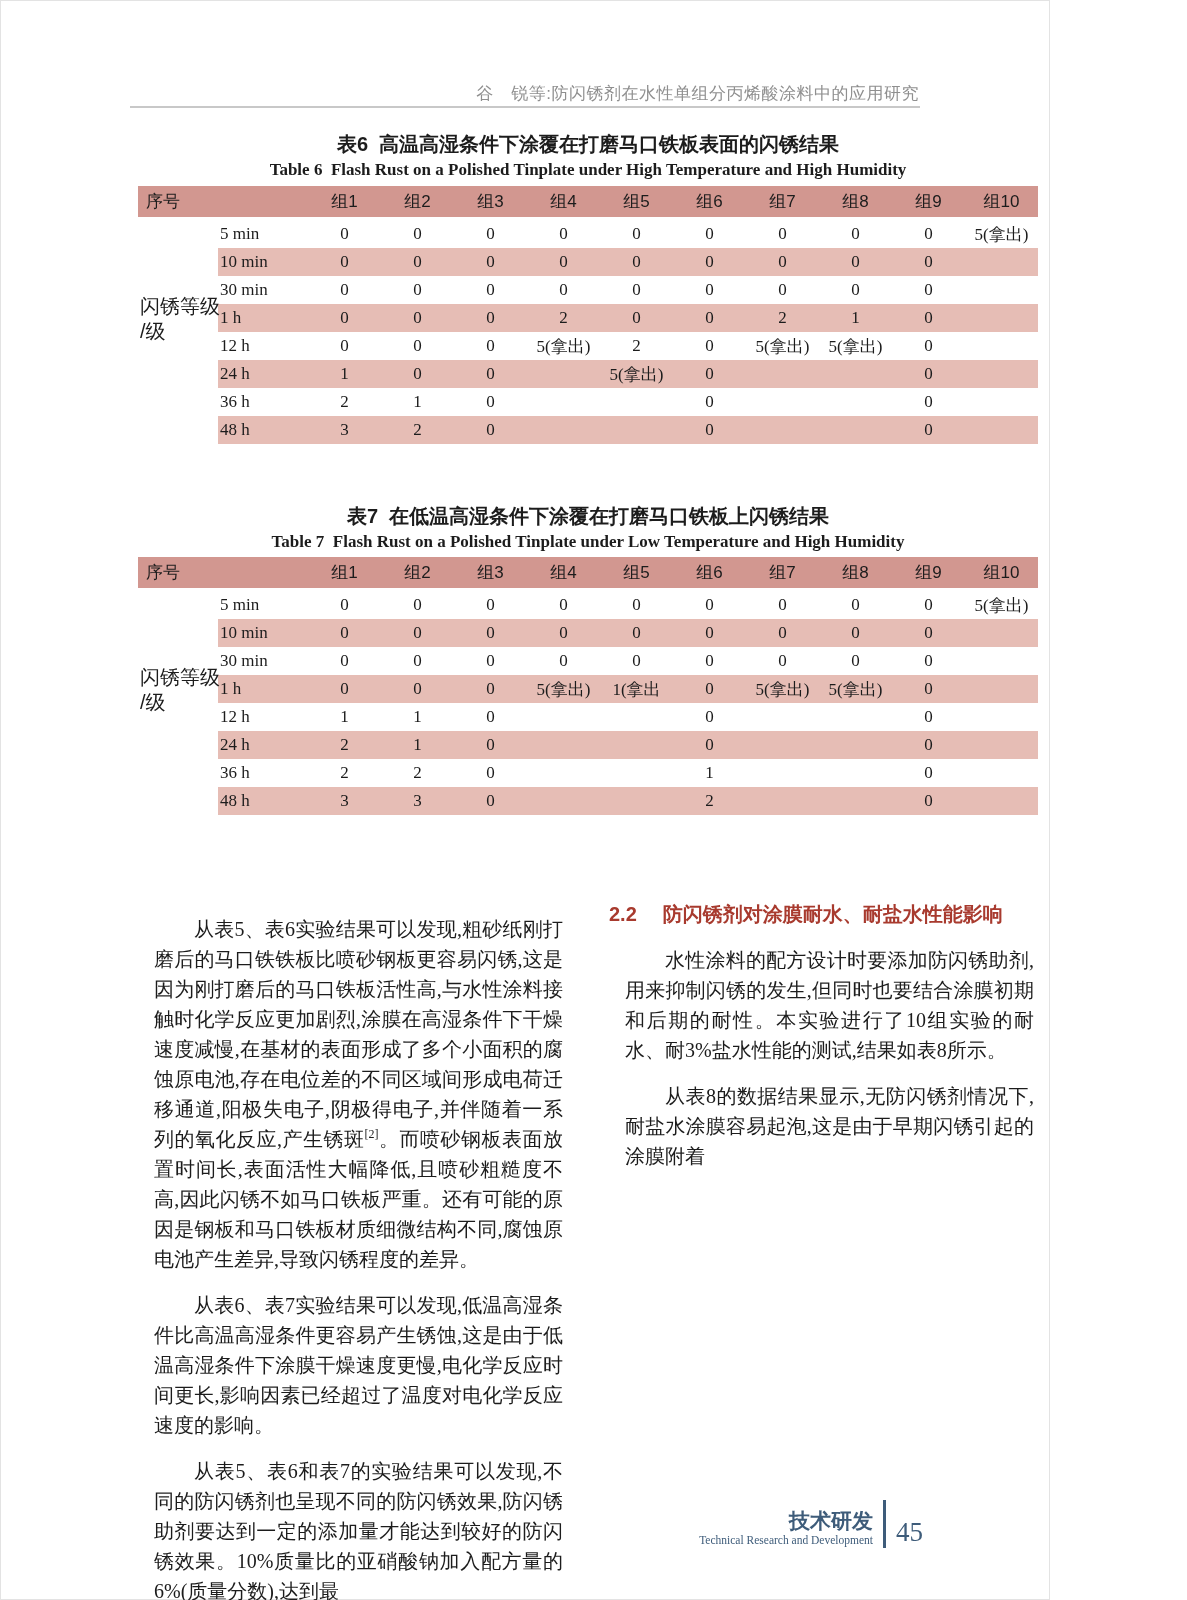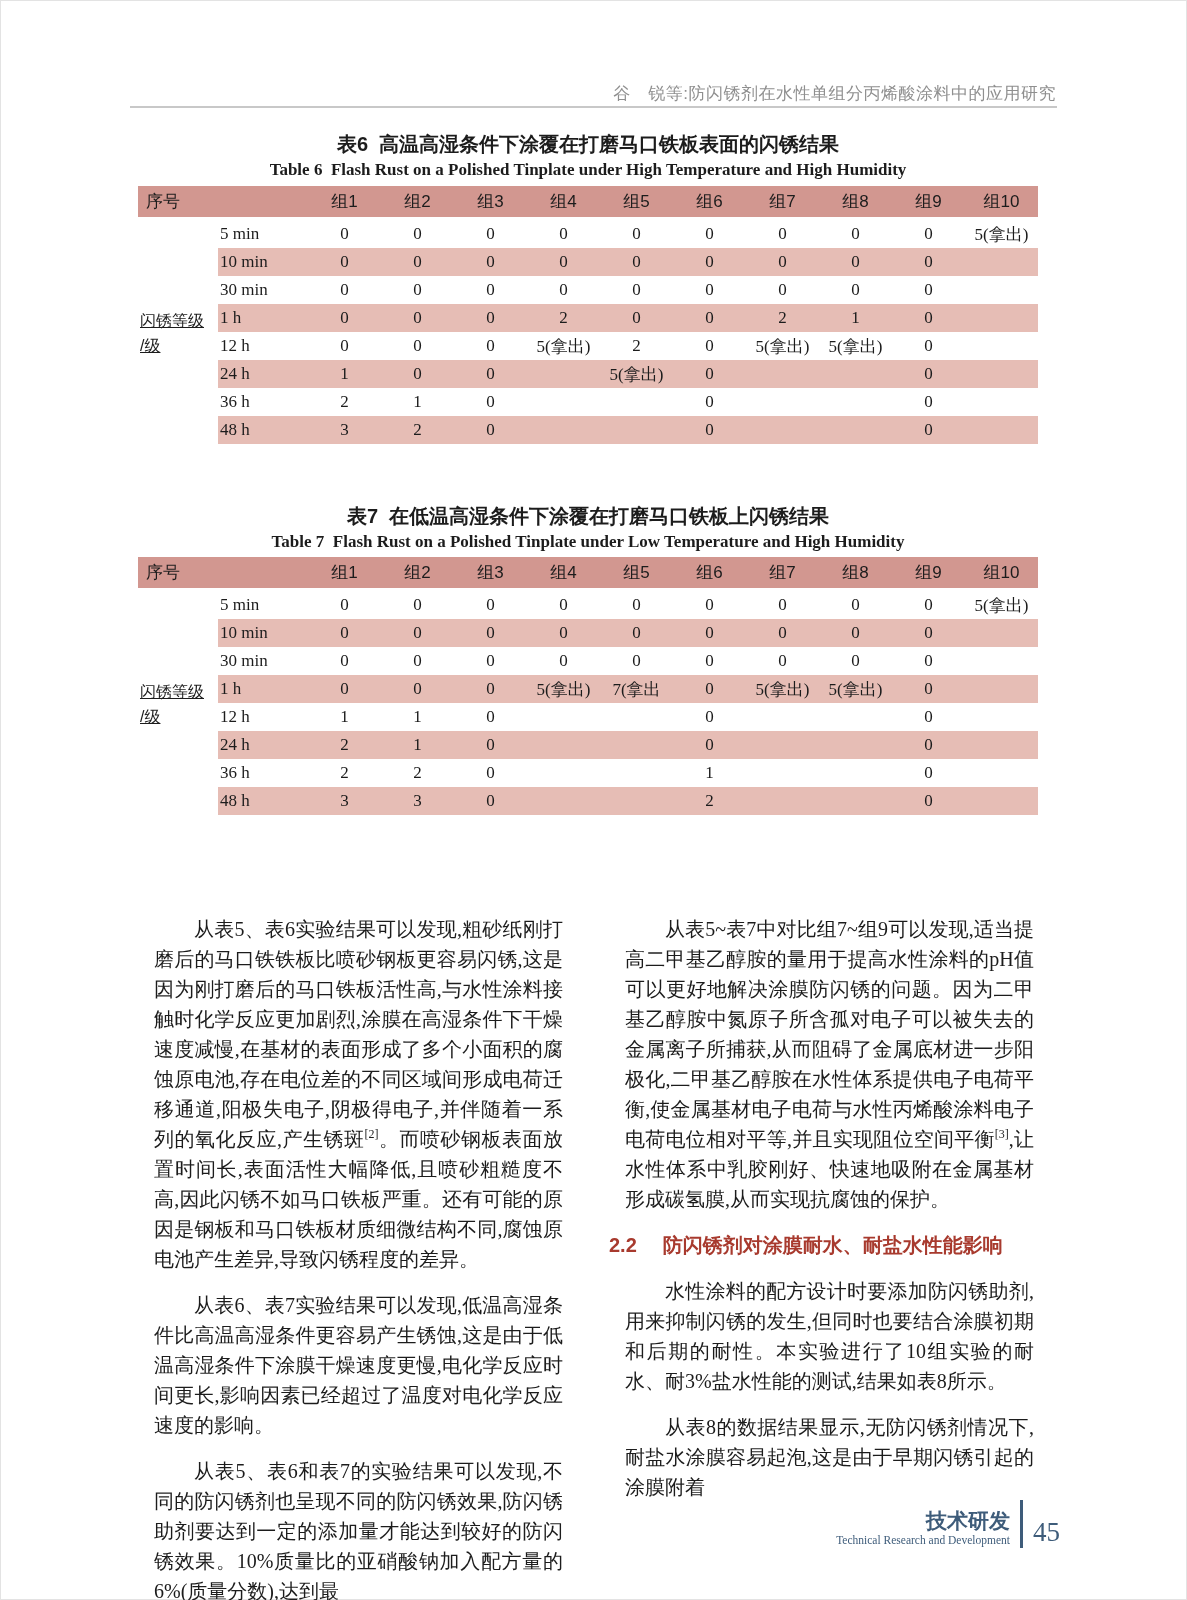--- a/index.html
+++ b/index.html
@@ -6,21 +6,21 @@
     --hdr:#d29790;
     --stripe:#e6bdb5;
     --red:#a83a2e;
     --slate:#3e5c7a;
     --ink:#1c1c1c;
   }
   *{margin:0;padding:0;box-sizing:border-box;}
   html,body{background:#fff;}
   .page{
     position:relative;
-    width:1187px;height:1600px;
+    width:1050px;height:1600px;
     background:#fff;
     box-shadow:inset 0 0 0 1px #e3e3e3;
     font-family:"Liberation Serif","DejaVu Serif",serif;
     color:var(--ink);
     overflow:hidden;
   }
   
   .running-head{
     position:absolute;top:82px;right:131px;
     font-family:"Liberation Sans","DejaVu Sans",sans-serif;
@@ -47,23 +47,23 @@
   .thead{
     display:flex;align-items:center;height:31px;
     background:var(--hdr);margin-bottom:3px;
   }
   .th{font-family:"Liberation Sans","DejaVu Sans",sans-serif;}
   .th.corner{width:170px;padding-left:8px;}
   .th.group{width:73px;text-align:center;}
   .tbody{display:flex;}
   .label-col{width:80px;position:relative;background:#fff;}
   .row-group-label{
-    position:absolute;top:88px;left:2px;
-    font-family:"Liberation Sans","DejaVu Sans",sans-serif;
-    font-size:16px;line-height:25px;white-space:nowrap;text-decoration:underline;
+    position:absolute;top:74px;left:2px;
+    font-family:"Liberation Sans","DejaVu Sans",sans-serif;
+    font-size:20px;line-height:25px;white-space:nowrap;
   }
   .rows{flex:1;}
   .trow{display:flex;align-items:center;height:28px;}
   .trow:nth-child(even){background:var(--stripe);}
   .cell.time{width:90px;padding-left:2px;}
   .cell.val{width:73px;text-align:center;}
   
   .columns{
     position:absolute;top:898px;left:138px;width:912px;
     display:flex;gap:30px;
@@ -297,21 +297,21 @@
             <div class="cell val">0</div>
             <div class="cell val">0</div>
             <div class="cell val"></div>
           </div>
           <div class="trow">
             <div class="cell time">1 h</div>
             <div class="cell val">0</div>
             <div class="cell val">0</div>
             <div class="cell val">0</div>
             <div class="cell val">5(拿出)</div>
-            <div class="cell val">7(拿出</div>
+            <div class="cell val">1(拿出</div>
             <div class="cell val">0</div>
             <div class="cell val">5(拿出)</div>
             <div class="cell val">5(拿出)</div>
             <div class="cell val">0</div>
             <div class="cell val"></div>
           </div>
           <div class="trow">
             <div class="cell time">12 h</div>
             <div class="cell val">1</div>
             <div class="cell val">1</div>
@@ -367,21 +367,20 @@
     </div>
   </div>
 
   <div class="columns">
     <div class="col">
       <p class="ind">从表5、表6实验结果可以发现,粗砂纸刚打磨后的马口铁铁板比喷砂钢板更容易闪锈,这是因为刚打磨后的马口铁板活性高,与水性涂料接触时化学反应更加剧烈,涂膜在高湿条件下干燥速度减慢,在基材的表面形成了多个小面积的腐蚀原电池,存在电位差的不同区域间形成电荷迁移通道,阳极失电子,阴极得电子,并伴随着一系列的氧化反应,产生锈斑<sup>[2]</sup>。而喷砂钢板表面放置时间长,表面活性大幅降低,且喷砂粗糙度不高,因此闪锈不如马口铁板严重。还有可能的原因是钢板和马口铁板材质细微结构不同,腐蚀原电池产生差异,导致闪锈程度的差异。</p>
       <p class="ind">从表6、表7实验结果可以发现,低温高湿条件比高温高湿条件更容易产生锈蚀,这是由于低温高湿条件下涂膜干燥速度更慢,电化学反应时间更长,影响因素已经超过了温度对电化学反应速度的影响。</p>
       <p class="ind">从表5、表6和表7的实验结果可以发现,不同的防闪锈剂也呈现不同的防闪锈效果,防闪锈助剂要达到一定的添加量才能达到较好的防闪锈效果。10%质量比的亚硝酸钠加入配方量的6%(质量分数),达到最</p>
     </div>
     <div class="col">
-      <p class="ind">从表5~表7中对比组7~组9可以发现,适当提高二甲基乙醇胺的量用于提高水性涂料的pH值可以更好地解决涂膜防闪锈的问题。因为二甲基乙醇胺中氮原子所含孤对电子可以被失去的金属离子所捕获,从而阻碍了金属底材进一步阳极化,二甲基乙醇胺在水性体系提供电子电荷平衡,使金属基材电子电荷与水性丙烯酸涂料电子电荷电位相对平等,并且实现阻位空间平衡<sup>[3]</sup>,让水性体系中乳胶刚好、快速地吸附在金属基材形成碳氢膜,从而实现抗腐蚀的保护。</p>
       <div class="sec-heading">
         <span class="sec-num">2.2</span><span>防闪锈剂对涂膜耐水、耐盐水性能影响</span>
       </div>
       <p class="ind">水性涂料的配方设计时要添加防闪锈助剂,用来抑制闪锈的发生,但同时也要结合涂膜初期和后期的耐性。本实验进行了10组实验的耐水、耐3%盐水性能的测试,结果如表8所示。</p>
       <p class="ind">从表8的数据结果显示,无防闪锈剂情况下,耐盐水涂膜容易起泡,这是由于早期闪锈引起的涂膜附着</p>
     </div>
   </div>
 
   <div class="footer">
     <div class="footer-text">

